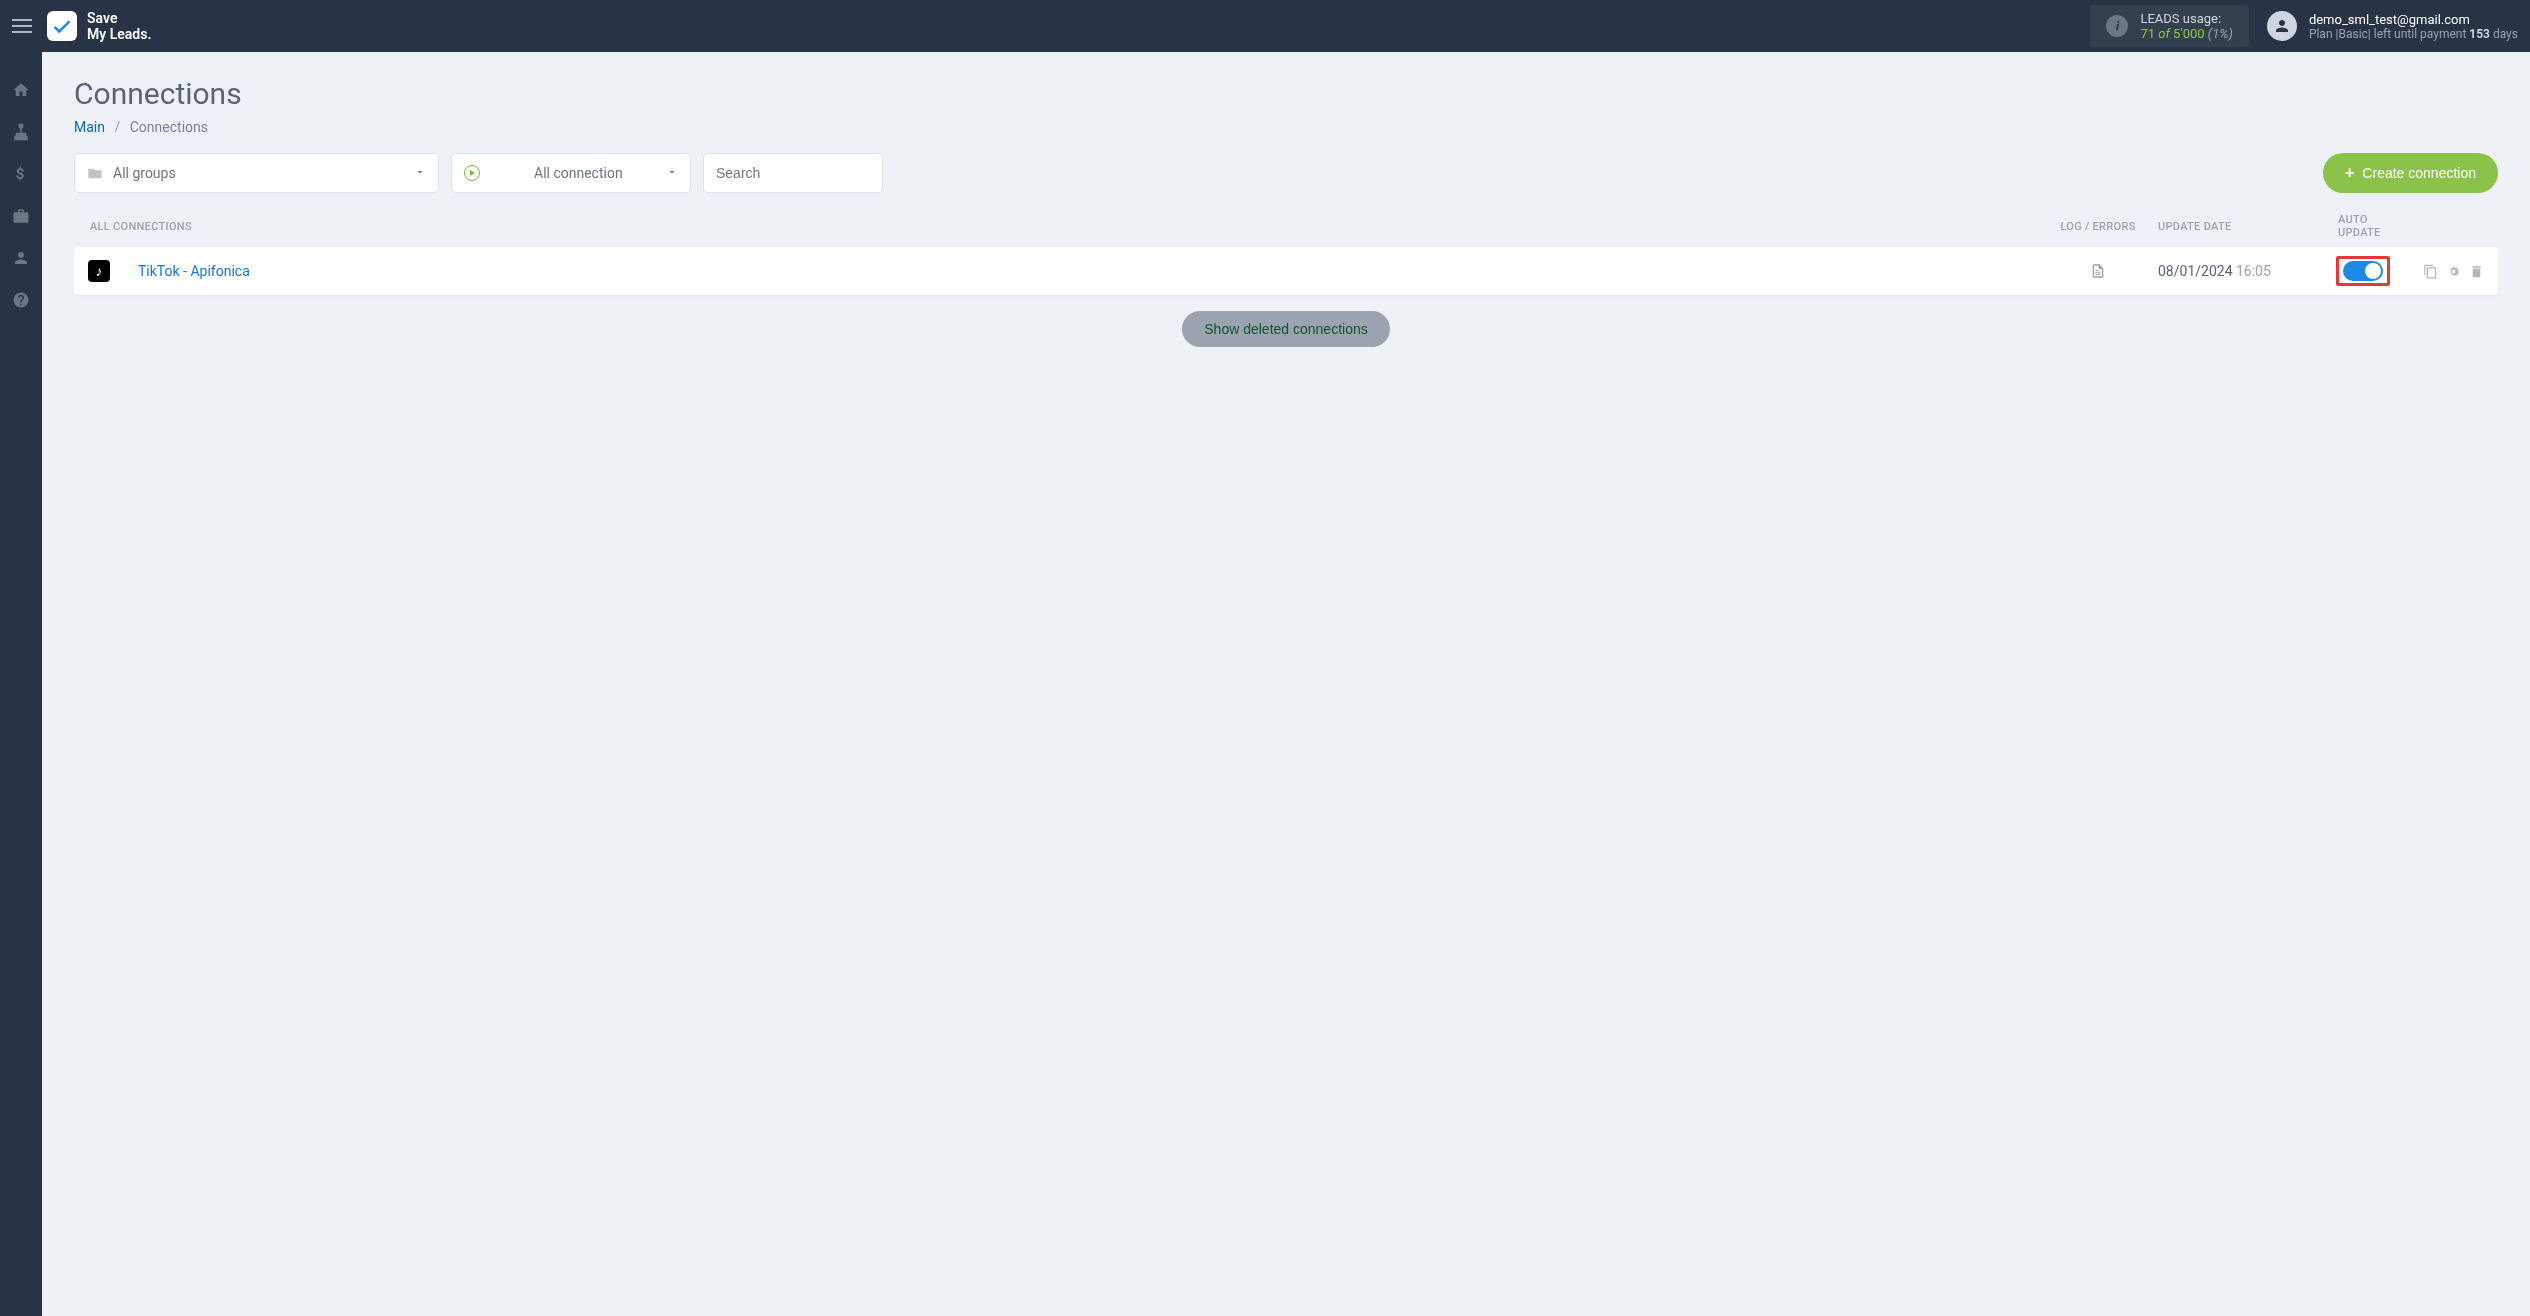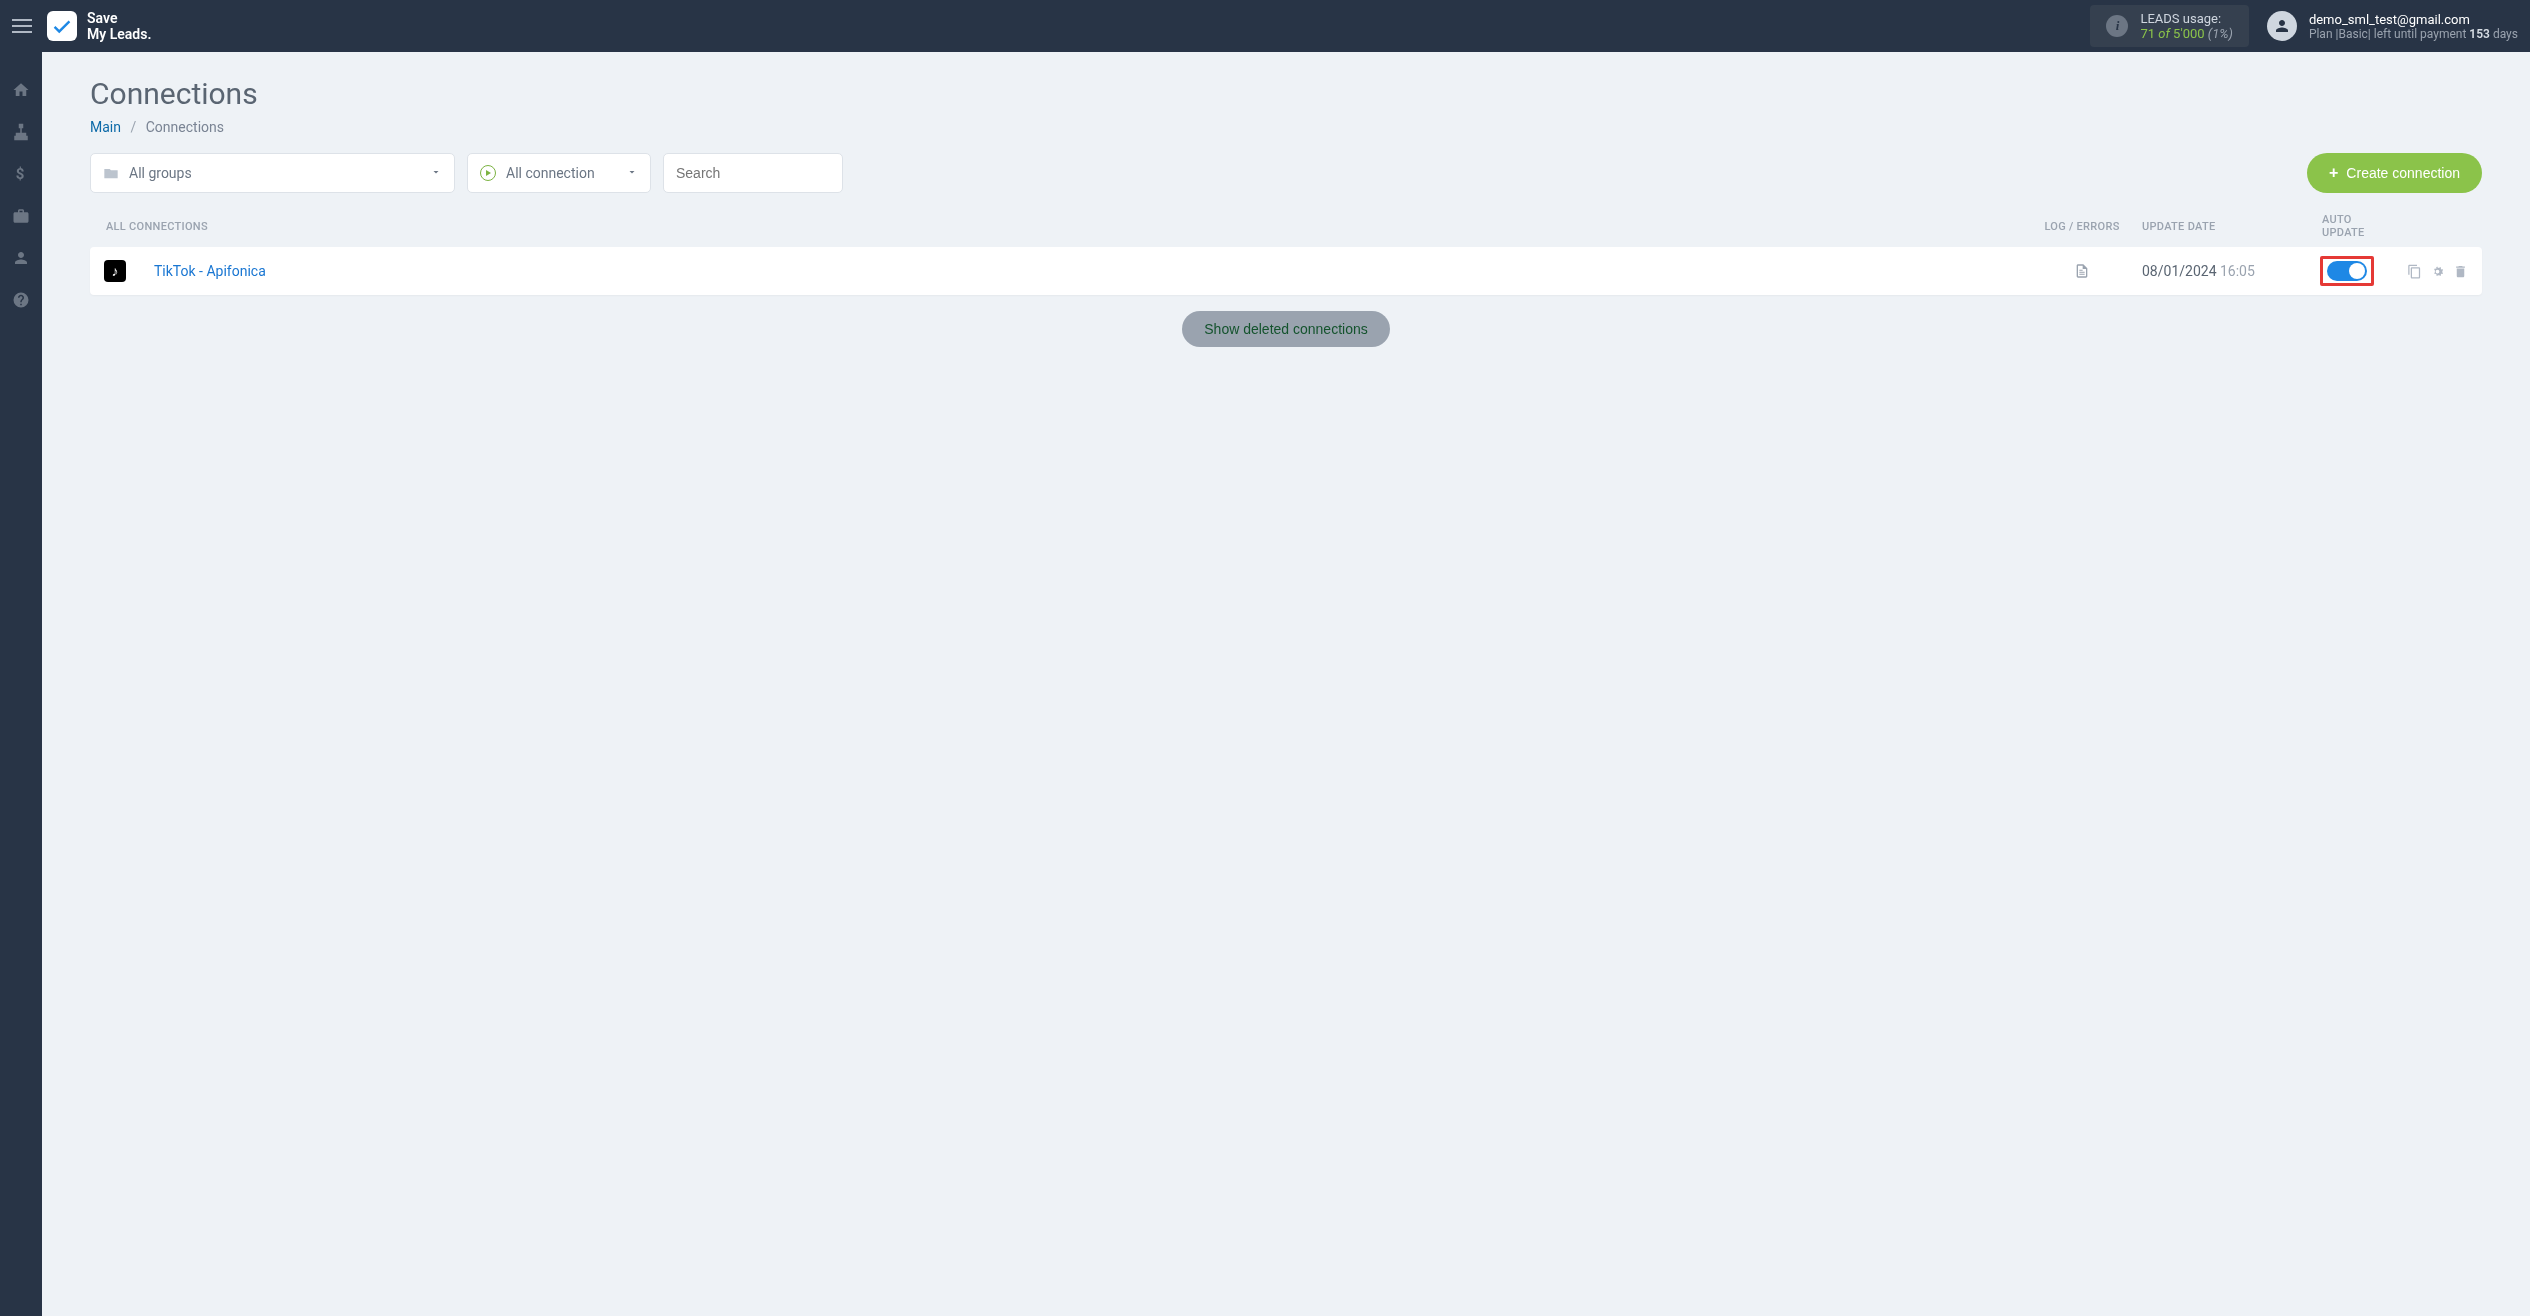--- a/index.html
+++ b/index.html
@@ -48,34 +48,34 @@
 }
 .account-box .avatar svg { width: 18px; height: 18px; fill: #283446;}
 .account-box .sub { color: #9aa3af; font-size: 12px;}
 .account-box .sub b { color: #d7dde4; font-weight: 600;}
 
 .layout { display: flex; min-height: calc(100vh - 52px); }
 .sidebar { width: 42px; background: #283446; display: flex; flex-direction: column; align-items: center; padding-top: 28px; gap: 22px; }
 .sidebar .sb-icon { width: 20px; height: 20px; color: #6c7684; cursor: pointer; display:flex; align-items:center; justify-content:center;}
 .sidebar .sb-icon svg { width: 18px; height: 18px; fill: currentColor; }
 
-.main { flex: 1; padding: 24px 48px; }
+.main { flex: 1; padding: 24px 32px; }
 .page-title { font-size: 30px; color: #5a6572; font-weight: 400; margin-bottom: 8px; }
 .breadcrumb { font-size: 14px; margin-bottom: 18px; color: #7a8494;}
 .breadcrumb a { color: #0d6aa8; text-decoration: none; }
 .breadcrumb .sep { margin: 0 6px; color: #9aa3af;}
 
 .filters-row { display: flex; gap: 12px; align-items: center; margin-bottom: 14px;}
 .dropdown, .search-box {
   height: 40px; background: #fff; border: 1px solid #dde2e8; border-radius: 5px;
   display: flex; align-items: center; padding: 0 12px; font-size: 14px; color: #6b7684;
   cursor: pointer; position: relative;
 }
 .dropdown.groups { width: 365px; }
-.dropdown.status { width: 184px; }
+.dropdown.status { width: 240px; gap: 44px; }
 .search-box { width: 180px; cursor: text;}
 .search-box input { border: none; outline: none; width: 100%; font-size: 14px; color: #5a6572; background: transparent;}
 .dropdown .dd-icon { margin-right: 10px; display:flex; align-items:center;}
 .dropdown .chev { position: absolute; right: 12px; }
 .dropdown .chev svg { width: 12px; height: 12px; fill: #6b7684;}
 .folder-icon svg { width: 16px; height: 14px; fill: #bcc4ce;}
 .play-icon { width:16px; height:16px; border:1.5px solid #7cb342; border-radius:50%; display:flex; align-items:center; justify-content:center;}
 .play-icon::after { content:''; width:0; height:0; border-top:3px solid transparent; border-bottom:3px solid transparent; border-left:5px solid #7cb342; margin-left:1px;}
 
 .create-btn {

